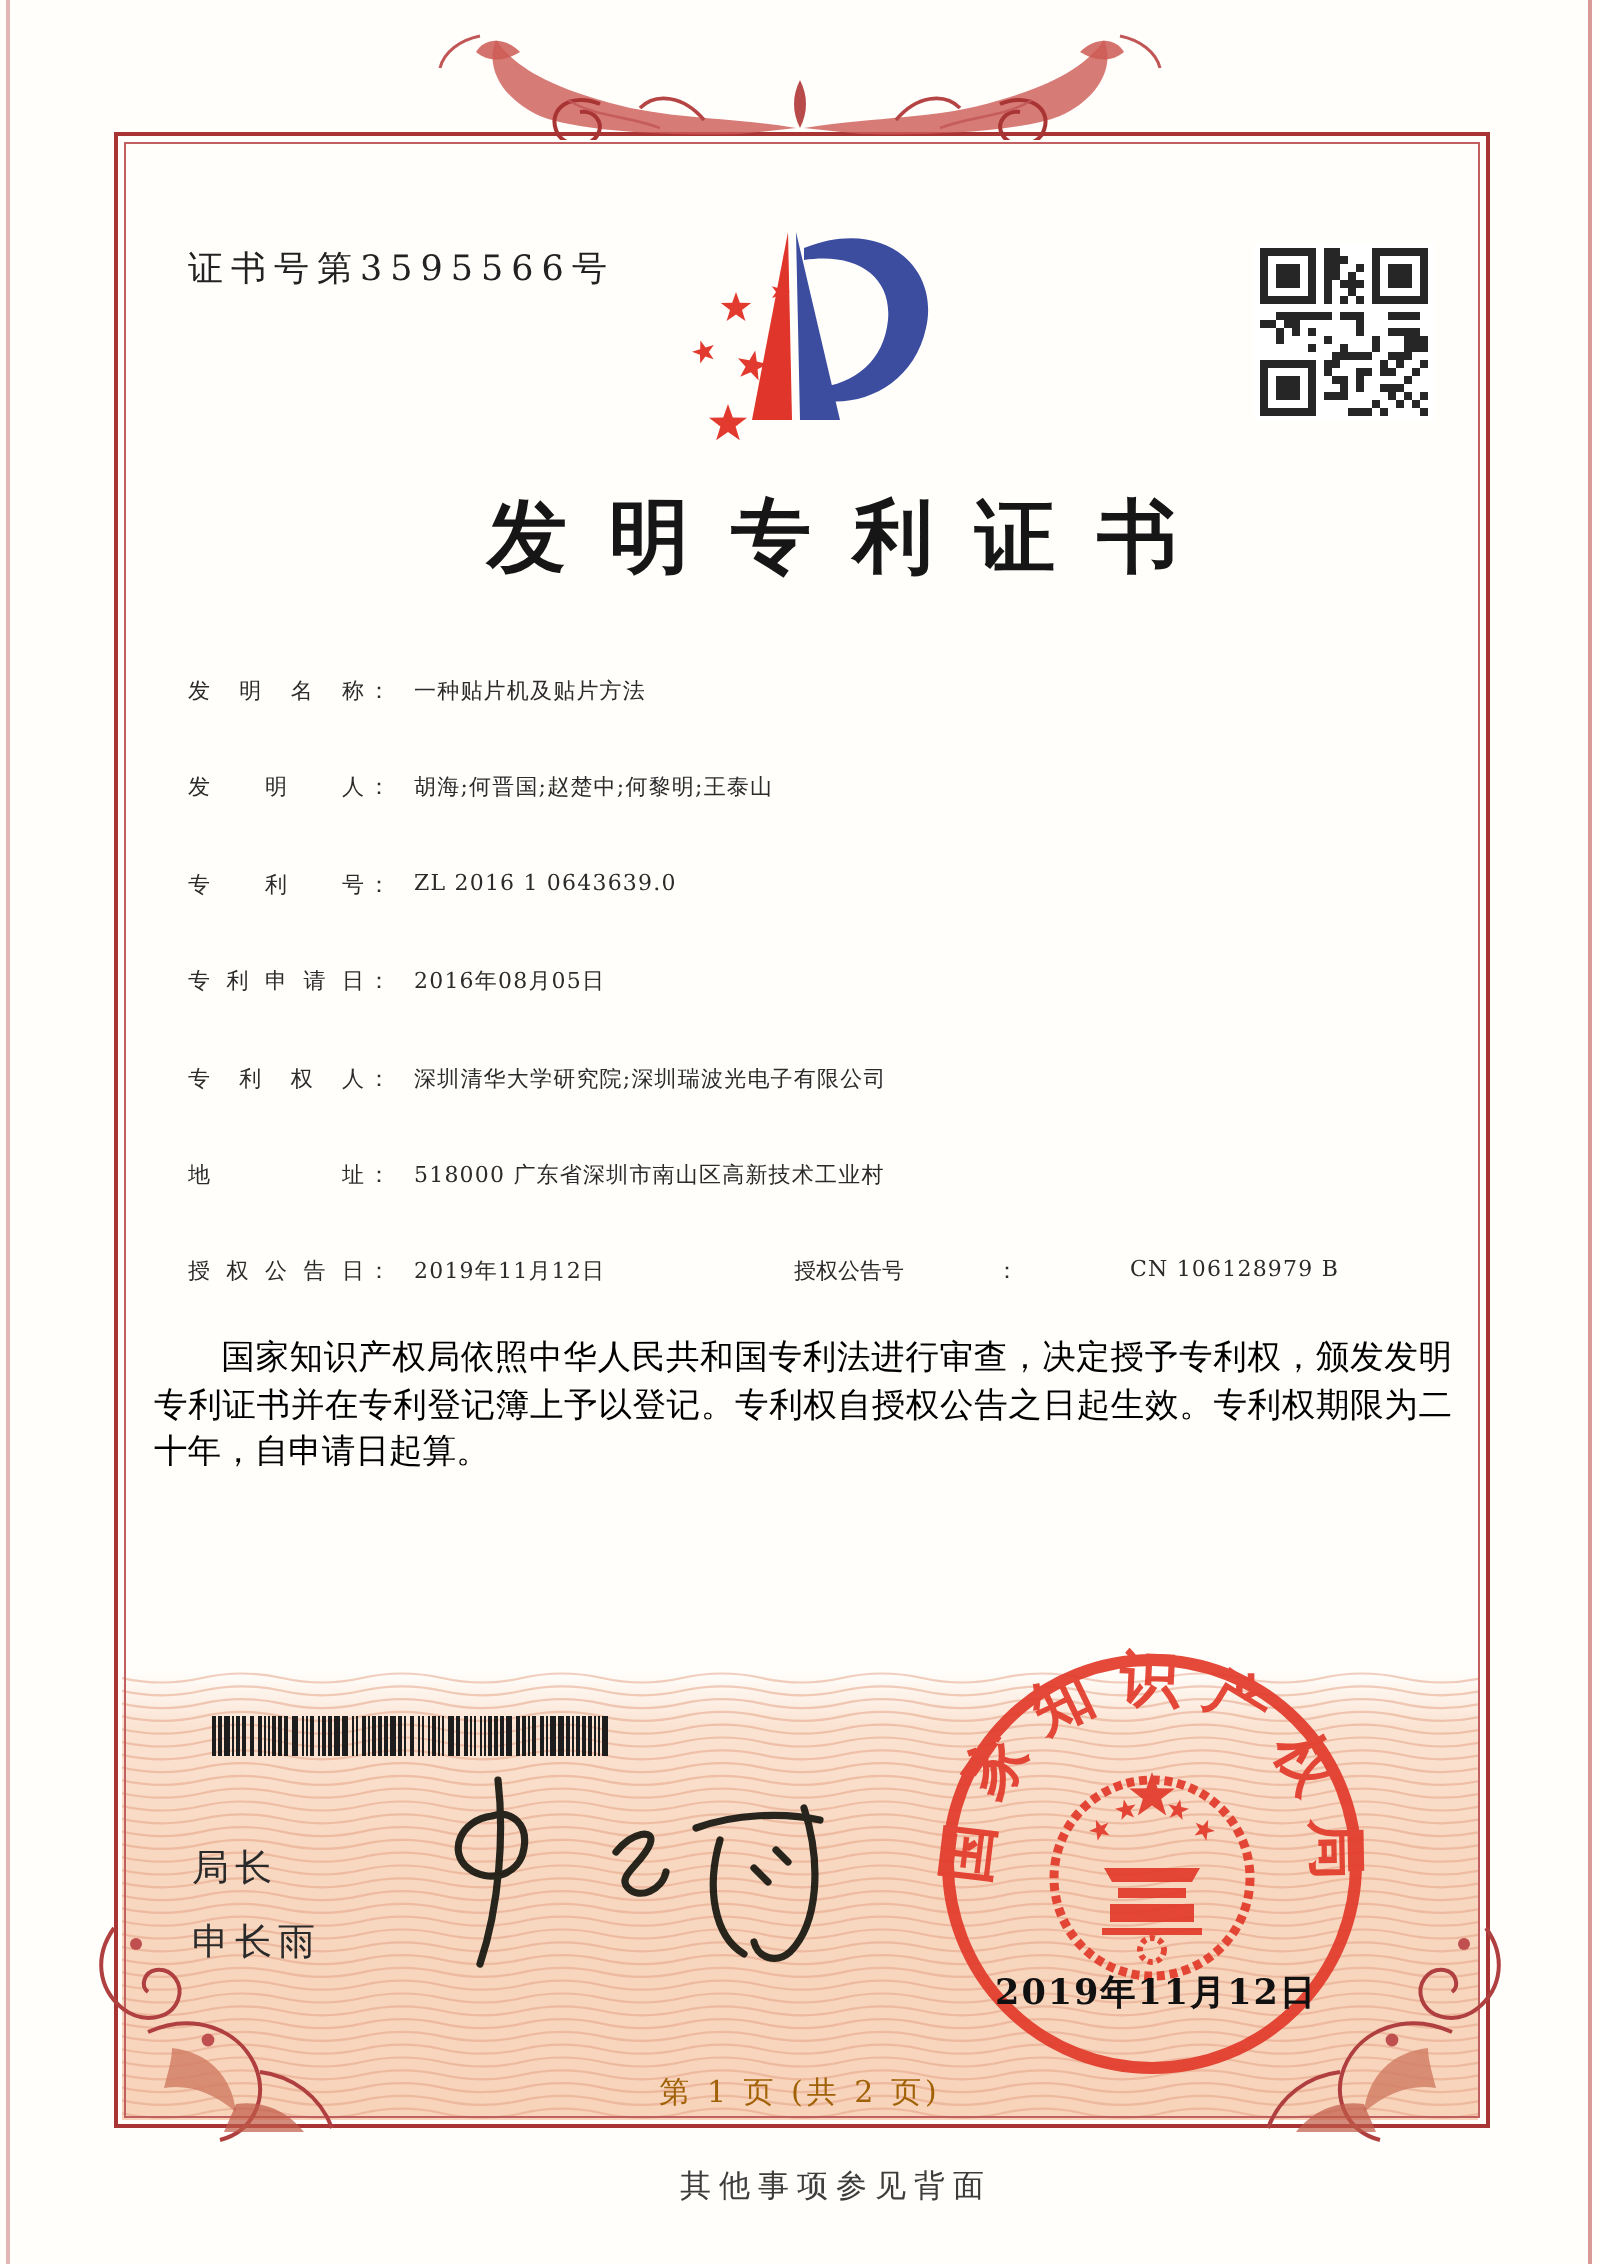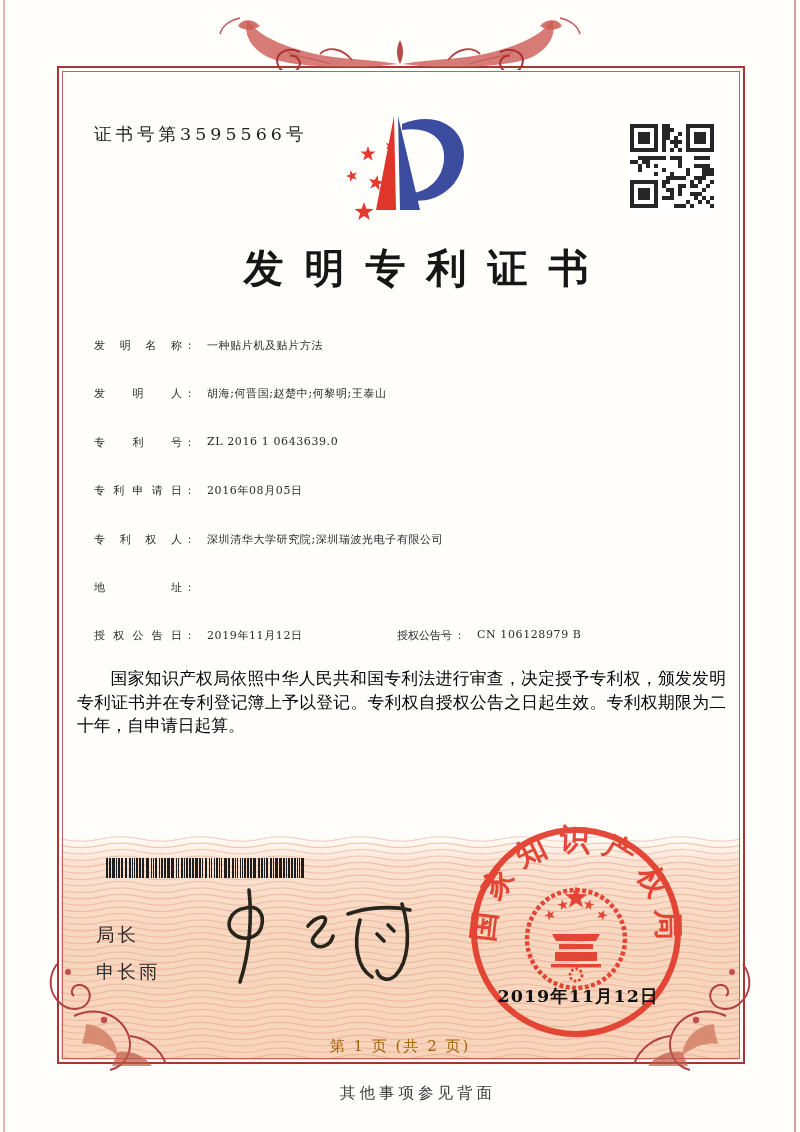--- a/index.html
+++ b/index.html
@@ -23,21 +23,21 @@
   .cert-no{position:absolute;left:94px;top:122px;font-size:17.5px;letter-spacing:4px;color:#222;}
   .logo{position:absolute;left:328px;top:104px;width:150px;height:135px;}
   .qr{position:absolute;left:627px;top:121px;background:#fff;padding:3px;line-height:0;}
   .title{position:absolute;left:16px;top:241px;width:800px;text-align:center;font-size:40px;
          font-weight:700;letter-spacing:21px;text-indent:21px;color:#161616;}
   .fields{position:absolute;left:94px;top:338px;width:645px;}
   .frow{display:flex;height:48.4px;font-size:11px;position:relative;align-items:flex-start;}
   .flabel{display:inline-block;width:88px;text-align:justify;text-align-last:justify;}
   .fcolon{margin:0 12px 0 2px;}
   .fvalue{letter-spacing:.6px;white-space:nowrap;}
-  .grant2{position:absolute;left:303px;top:0;display:flex;}
+  .grant2{position:absolute;left:303px;top:0;display:flex;gap:44px;}
   .grant2 .flabel{width:auto;text-align:left;text-align-last:auto;}
   .paras{position:absolute;left:77px;top:667px;width:649px;font-size:16.8px;line-height:23.5px;
          text-align:justify;color:#000000;}
   .paras p{margin:0;text-indent:2em;}
   .barcode{position:absolute;left:103px;top:858px;line-height:0;}
   .signer{position:absolute;left:96px;top:916px;font-family:"DejaVu Sans","Liberation Sans",sans-serif;
           font-size:18.5px;line-height:37px;letter-spacing:3px;color:#2a2a2a;font-weight:500;}
   .sig{position:absolute;left:212px;top:882px;width:215px;height:118px;}
   .seal{position:absolute;left:462px;top:818px;width:228px;height:228px;opacity:.92;}
   .seal-date{position:absolute;left:478px;top:984px;width:200px;text-align:center;font-size:17.5px;
@@ -289,20 +289,21 @@
         <span class="fvalue">2016年08月05日</span>
     </div>
     <div class="frow">
       <span class="flabel">专利权人</span>
         <span class="fcolon">：</span>
         <span class="fvalue">深圳清华大学研究院;深圳瑞波光电子有限公司</span>
     </div>
     <div class="frow">
       <span class="flabel">地址</span>
         <span class="fcolon">：</span>
+        <span class="fvalue">518000 广东省深圳市南山区高新技术工业村</span>
     </div>
     <div class="frow">
       <span class="flabel">授权公告日</span>
         <span class="fcolon">：</span>
         <span class="fvalue">2019年11月12日</span>
       <span class="grant2">
         <span class="flabel">授权公告号</span>
           <span class="fcolon">：</span>
           <span class="fvalue">CN 106128979 B</span>
       </span>

